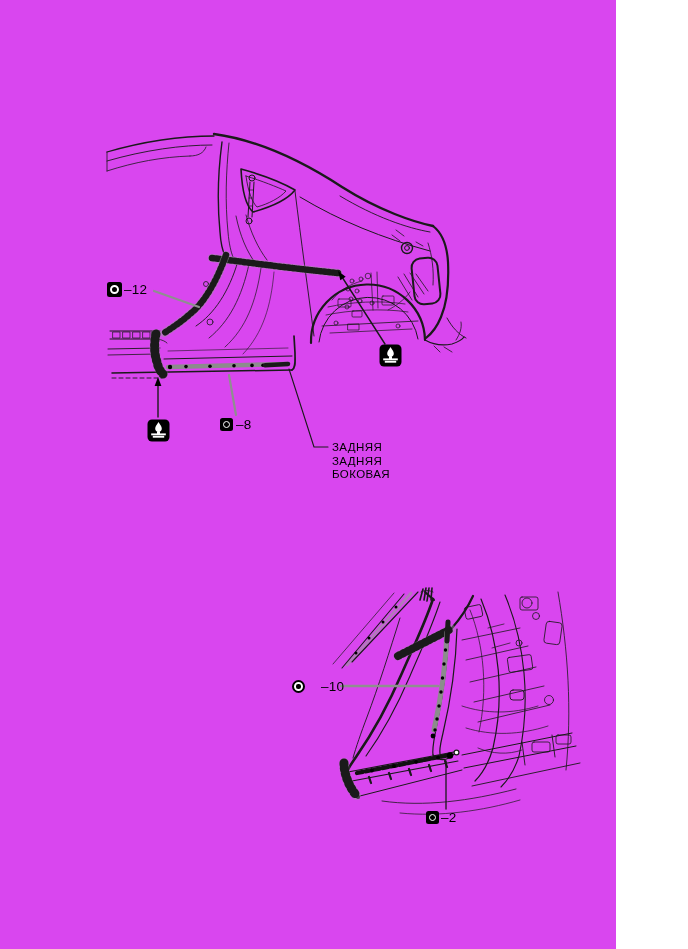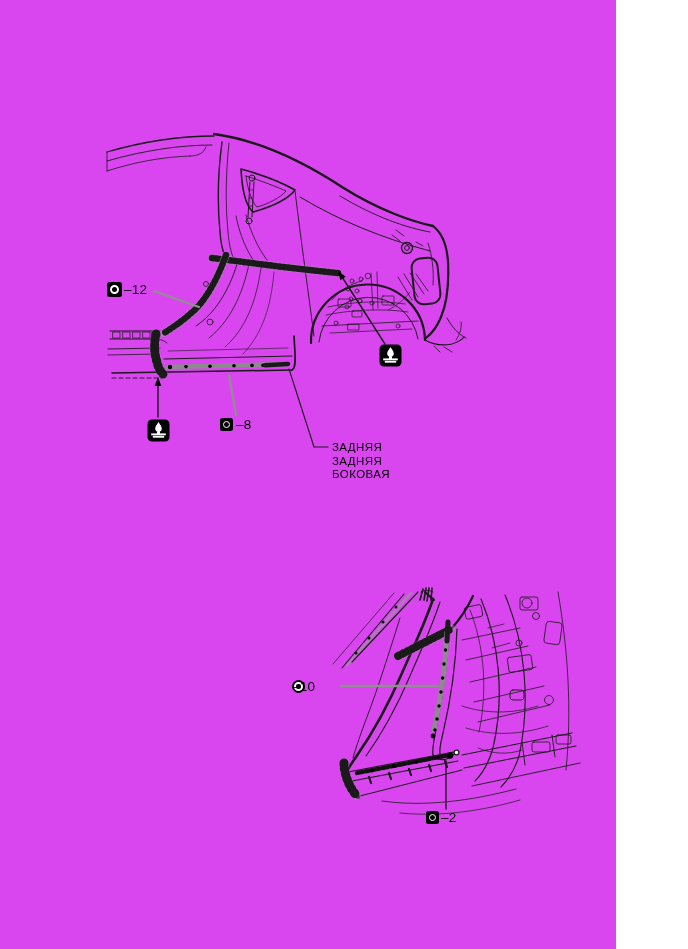--- a/index.html
+++ b/index.html
@@ -289,20 +289,20 @@
 
   <div class="ovl" style="left:332px;top:441px">
     <div class="cap">ЗАДНЯЯ</div>
     <div class="cap">ЗАДНЯЯ</div>
     <div class="cap">БОКОВАЯ</div>
   </div>
 
   <div class="ovl ringdot" style="left:292px;top:680px">
     <span class="dot"></span>
   </div>
-  <span class="ovl lbl" style="left:292px;top:679px">–10</span>
+  <span class="ovl lbl" style="left:321px;top:679px">–10</span>
 
   <div class="ovl sq s13" style="left:426px;top:811px">
     <span class="ring"></span>
   </div>
   <span class="ovl lbl" style="left:441px;top:810px">–2</span>
 
 </div>
 
 </body></html>

